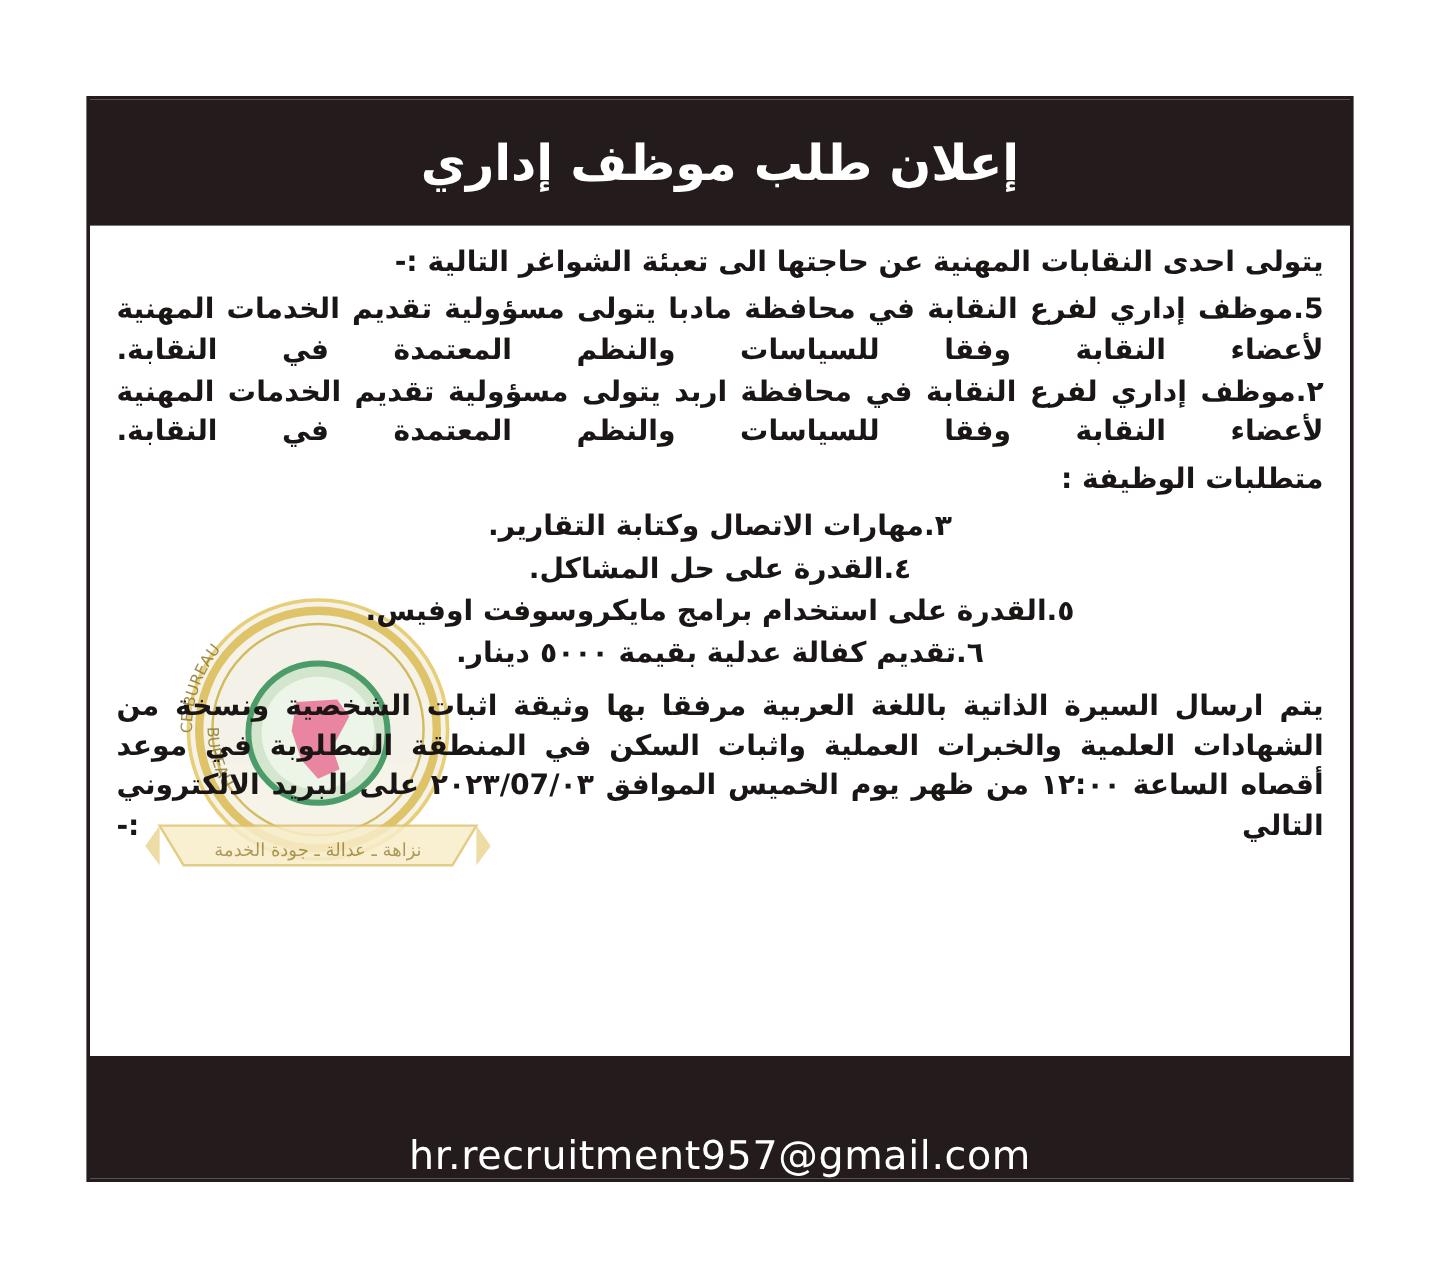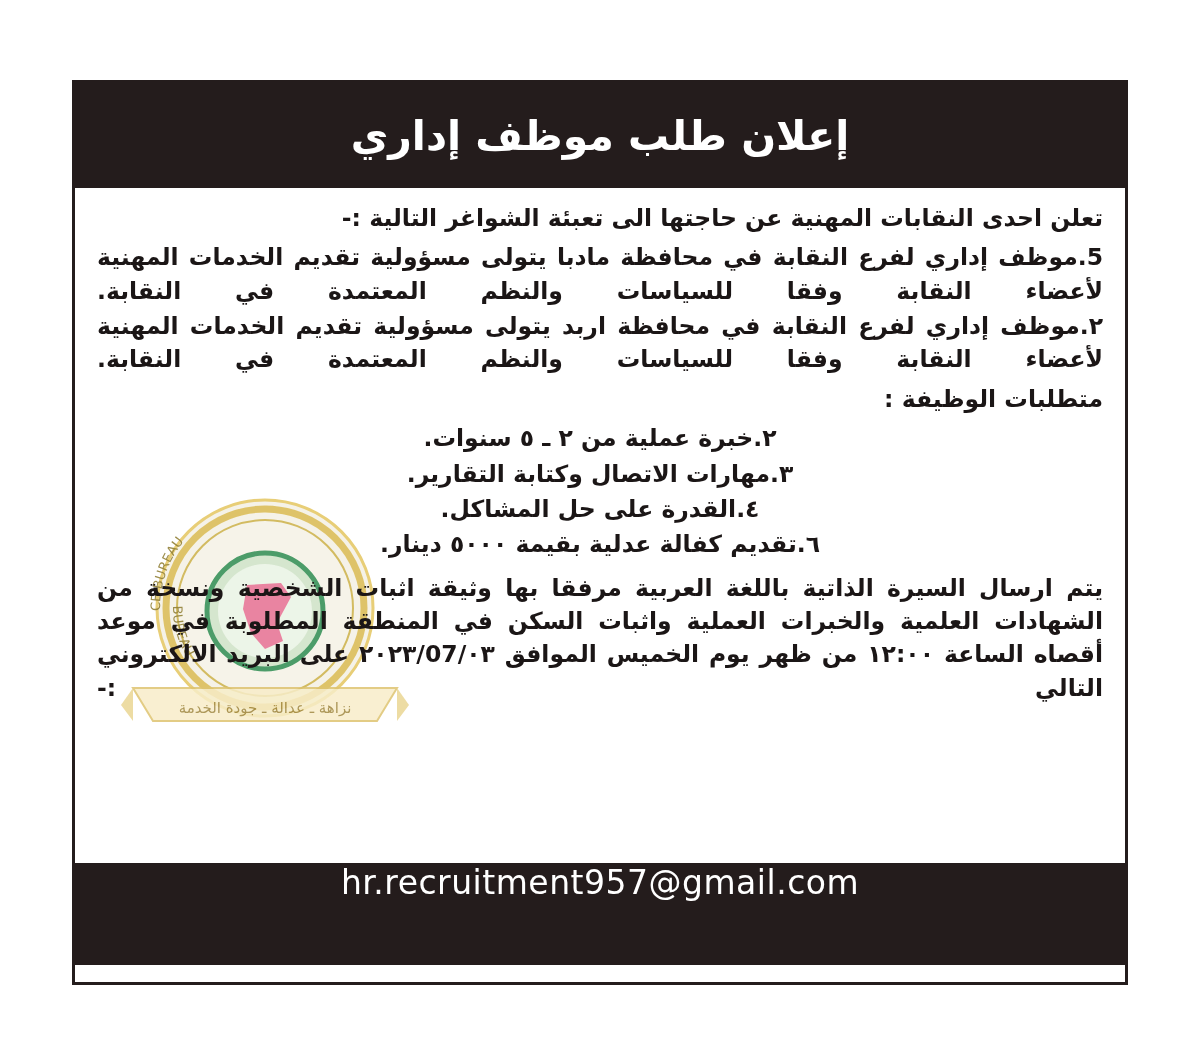--- a/index.html
+++ b/index.html
@@ -105,26 +105,26 @@
     height: 270px;
     z-index: 1;
     pointer-events: none;
     opacity: 0.95;
   }
 
   
   .email-bar {
     position: absolute;
     left: 0;
-    bottom: 17px;
+    bottom: 0;
     width: 100%;
     height: 102px;
     background: #241c1c;
     display: flex;
-    align-items: flex-start;
+    align-items: flex-end;
     justify-content: center;
   }
   .email-bar .email {
     color: #ffffff;
     font-size: 33px;
     font-family: "DejaVu Sans", "Liberation Sans", sans-serif;
     letter-spacing: 0.5px;
     direction: ltr;
   }
 </style>
@@ -134,30 +134,30 @@
 <div class="page">
 
   <div class="ad">
 
     <div class="title-bar">
       <h1>إعلان طلب موظف إداري</h1>
     </div>
 
     <div class="body-area">
 
-      <p class="line intro gap-s">تعلن احدى النقابات المهنية عن حاجتها الى تعبئة الشواغر التالية :-</p>
+      <p class="line intro gap-s">يتولى احدى النقابات المهنية عن حاجتها الى تعبئة الشواغر التالية :-</p>
 
       <p class="line">5.موظف إداري لفرع النقابة في محافظة مادبا يتولى مسؤولية تقديم الخدمات المهنية لأعضاء النقابة وفقا للسياسات والنظم المعتمدة في النقابة.</p>
       <p class="line gap-s">٢.موظف إداري لفرع النقابة في محافظة اربد يتولى مسؤولية تقديم الخدمات المهنية لأعضاء النقابة وفقا للسياسات والنظم المعتمدة في النقابة.</p>
 
       <p class="line sub-head gap-s">متطلبات الوظيفة :</p>
 
-      <p class="line center-ish">٢.خبرة عملية من ٢ ـ ٥ سنوات.</p>
       <p class="line center-ish">٣.مهارات الاتصال وكتابة التقارير.</p>
       <p class="line center-ish">٤.القدرة على حل المشاكل.</p>
+      <p class="line center-ish">٥.القدرة على استخدام برامج مايكروسوفت اوفيس.</p>
       <p class="line center-ish gap-m">٦.تقديم كفالة عدلية بقيمة ٥٠٠٠ دينار.</p>
 
       <p class="line">يتم ارسال السيرة الذاتية باللغة العربية مرفقا بها وثيقة اثبات الشخصية ونسخة من الشهادات العلمية والخبرات العملية واثبات السكن في المنطقة المطلوبة في موعد أقصاه الساعة ١٢:٠٠ من ظهر يوم الخميس الموافق ٢٠٢٣/07/٠٣ على البريد الالكتروني التالي :-</p>
 
     </div>
 
     <div class="logo">
       <svg viewBox="0 0 300 270" width="300" height="270" xmlns="http://www.w3.org/2000/svg">
         <defs>
           <path id="arcTop" d="M 45 135 A 105 105 0 0 1 255 135"></path>

